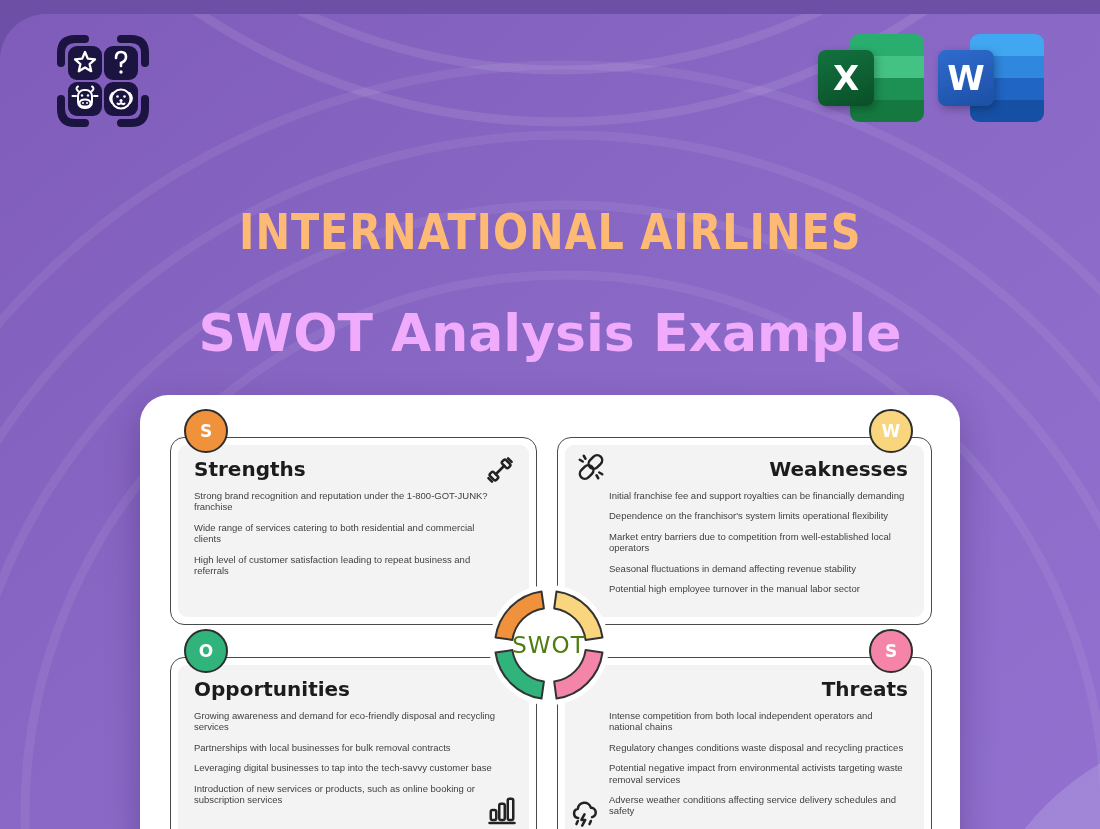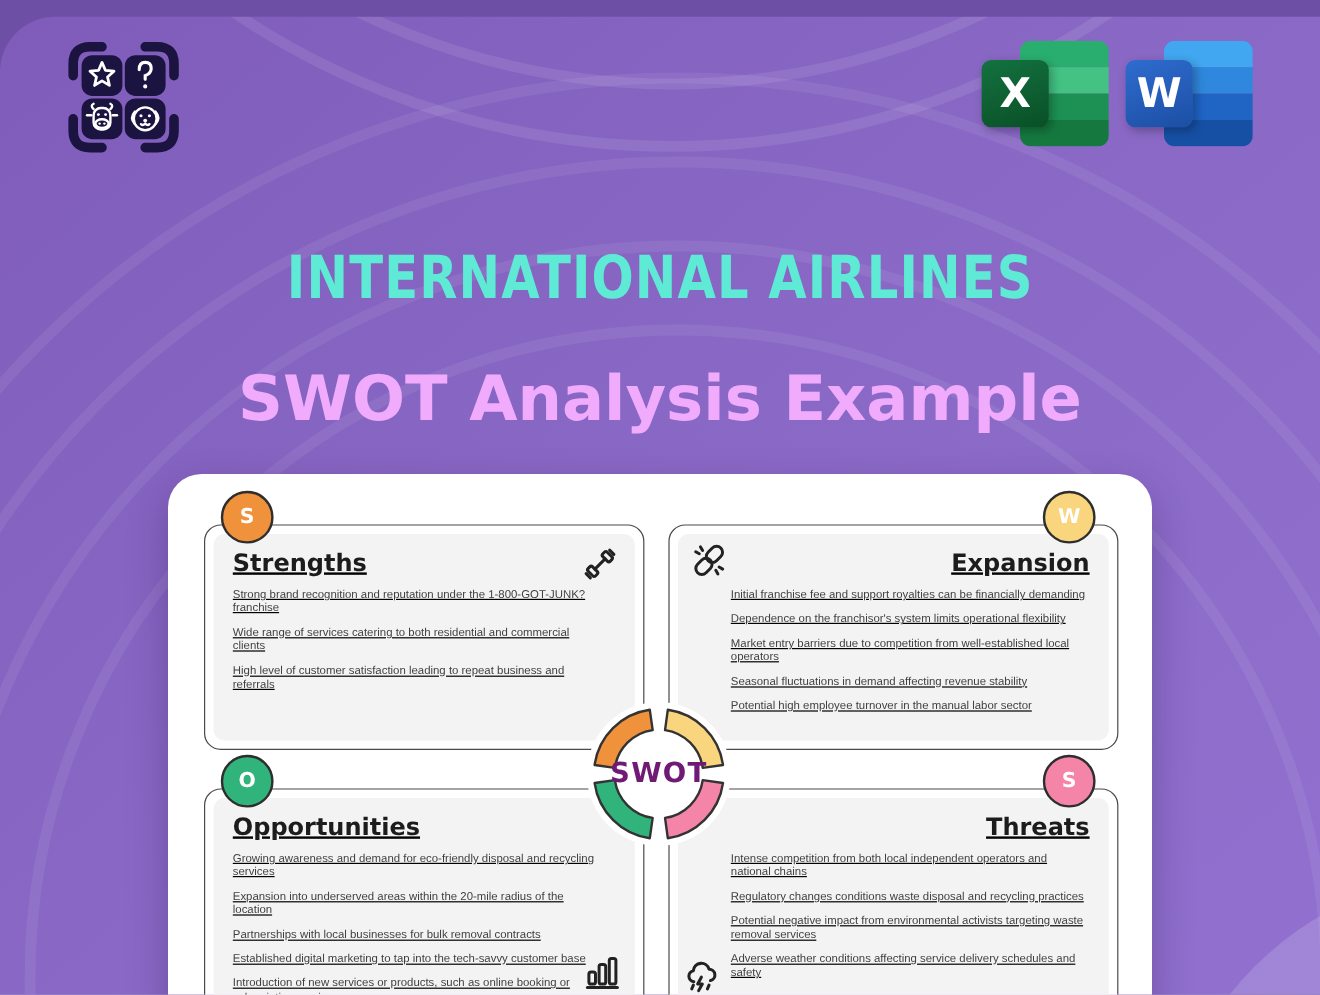--- a/index.html
+++ b/index.html
@@ -20,37 +20,37 @@
   .sheet .row{height:22px;}
   .x1{background:#2aae70;} .x2{background:#43c283;} .x3{background:#1d9154;} .x4{background:#15793f;}
   .w1{background:#41a7f0;} .w2{background:#2f88dd;} .w3{background:#2064c4;} .w4{background:#1650a5;}
   .front{position:absolute;left:0;top:16px;width:56px;height:56px;border-radius:8px;display:flex;
          align-items:center;justify-content:center;color:#fff;font-weight:bold;font-size:34px;
          font-family:"DejaVu Sans","Liberation Sans",sans-serif;box-shadow:2px 3px 8px rgba(0,0,0,.28);}
   .front-excel{background:linear-gradient(160deg,#137240,#0a4f27);}
   .front-word{background:linear-gradient(160deg,#2f6ccf,#1c4fa4);}
 
   
-  .title1{position:absolute;left:0;right:0;top:205px;text-align:center;color:#5eead4;
+  .title1{position:absolute;left:0;right:0;top:205px;text-align:center;color:#fdba74;
           font-family:"DejaVu Sans","Liberation Sans",sans-serif;font-weight:800;font-size:45px;letter-spacing:1px;}
   .title1 span{display:inline-block;transform:scale(.92,1.1);}
   .title2{position:absolute;left:0;right:0;top:303px;text-align:center;color:#f0abfc;
           font-family:"DejaVu Sans","Liberation Sans",sans-serif;font-weight:800;font-size:52px;}
 
   
   .card{position:absolute;left:140px;top:395px;width:820px;height:480px;background:#fff;
         border-radius:28px;box-shadow:0 14px 34px rgba(28,12,60,.28);}
 
   .panel{position:absolute;border:1.5px solid #4a4a4a;border-radius:14px;background:#fff;}
   .panel-s{left:30px;top:42px;width:365px;height:186px;}
   .panel-w{left:417px;top:42px;width:373px;height:186px;}
   .panel-o{left:30px;top:262px;width:365px;height:218px;}
   .panel-t{left:417px;top:262px;width:373px;height:218px;}
   .panel-inner{position:absolute;left:7px;right:7px;top:7px;bottom:7px;background:#f4f3f4;
-               border-radius:9px;padding:12px 16px;box-sizing:border-box;overflow:hidden;text-decoration:underline;}
+               border-radius:9px;padding:12px 16px;box-sizing:border-box;overflow:hidden;}
   .panel-inner.indent{padding-left:44px;}
   .panel h2{margin:0 0 9px 0;font-size:20px;font-weight:800;color:#1c1c1c;
             font-family:"DejaVu Sans","Liberation Sans",sans-serif;}
   .panel h2.right{text-align:right;}
   .panel p{margin:0 0 9px 0;font-size:9.5px;line-height:1.2;color:#3f3f3f;max-width:308px;}
 
   .badge{position:absolute;width:44px;height:44px;border-radius:50%;border:2.5px solid #2e2e2e;
          display:flex;align-items:center;justify-content:center;color:#fff;font-weight:800;
          font-size:17px;box-sizing:border-box;z-index:4;font-family:"DejaVu Sans","Liberation Sans",sans-serif;}
   .badge-s{left:13px;top:-29px;background:#F0913C;}
@@ -59,22 +59,22 @@
   .badge-t{right:18px;top:-29px;background:#F584A9;}
 
   .corner-icon{position:absolute;}
   .icon-dumbbell{right:14px;top:10px;}
   .icon-chain{left:11px;top:7px;}
   .icon-bars{right:12px;top:130px;}
   .icon-storm{left:4px;top:134px;}
 
   .donut-wrap{position:absolute;left:349px;top:190px;width:120px;height:120px;z-index:5;}
   .donut-label{position:absolute;left:349px;top:190px;width:120px;height:120px;z-index:6;
-               display:flex;align-items:center;justify-content:center;font-weight:700;font-size:23px;
-               letter-spacing:1px;color:#701a75;font-family:"DejaVu Sans","Liberation Sans",sans-serif;}
+               display:flex;align-items:center;justify-content:center;font-weight:400;font-size:23px;
+               letter-spacing:1px;color:#4d7c0f;font-family:"DejaVu Sans","Liberation Sans",sans-serif;}
 </style>
 </head>
 <body>
 
 <div class="stage">
 
   <div class="bg-main">
     <svg class="bg-rings" viewBox="0 0 1100 829">
       <circle cx="565" cy="815" r="540" fill="none" stroke="rgba(255,255,255,0.07)" stroke-width="9"></circle>
       <circle cx="565" cy="815" r="610" fill="none" stroke="rgba(255,255,255,0.07)" stroke-width="9"></circle>
@@ -178,21 +178,21 @@
     <div class="panel panel-w">
       <div class="badge badge-w">W</div>
       <div class="panel-inner indent">
         <svg class="corner-icon icon-chain" width="30" height="30" viewBox="0 0 24 24">
           <g fill="none" stroke="#222" stroke-width="2" stroke-linecap="round" stroke-linejoin="round">
             <rect x="11.5" y="2" width="8" height="12" rx="4" transform="rotate(45 15.5 8)"></rect>
             <rect x="4.5" y="10" width="8" height="12" rx="4" transform="rotate(45 8.5 16)"></rect>
             <path d="M3,6.2 L5.4,7.6 M6.2,3 L7.6,5.4 M18.6,16.4 L21,17.8 M16.4,18.6 L17.8,21"></path>
           </g>
         </svg>
-        <h2 class="right">Expansion</h2>
+        <h2 class="right">Weaknesses</h2>
         <p>Initial franchise fee and support royalties can be financially demanding</p>
         <p>Dependence on the franchisor's system limits operational flexibility</p>
         <p>Market entry barriers due to competition from well-established local operators</p>
         <p>Seasonal fluctuations in demand affecting revenue stability</p>
         <p>Potential high employee turnover in the manual labor sector</p>
       </div>
     </div>
 
     <div class="panel panel-o">
       <div class="badge badge-o">O</div>
@@ -200,23 +200,22 @@
         <svg class="corner-icon icon-bars" width="30" height="30" viewBox="0 0 24 24">
           <g fill="none" stroke="#222" stroke-width="2" stroke-linecap="round" stroke-linejoin="round">
             <rect x="3" y="12" width="4.4" height="8" rx="1.4"></rect>
             <rect x="9.8" y="7" width="4.4" height="13" rx="1.4"></rect>
             <rect x="16.6" y="3" width="4.4" height="17" rx="1.4"></rect>
             <line x1="2" y1="22.3" x2="22" y2="22.3"></line>
           </g>
         </svg>
         <h2>Opportunities</h2>
         <p>Growing awareness and demand for eco-friendly disposal and recycling services</p>
-        <p>Expansion into underserved areas within the 20-mile radius of the location</p>
         <p>Partnerships with local businesses for bulk removal contracts</p>
-        <p>Established digital marketing to tap into the tech-savvy customer base</p>
+        <p>Leveraging digital businesses to tap into the tech-savvy customer base</p>
         <p>Introduction of new services or products, such as online booking or subscription services</p>
       </div>
     </div>
 
     <div class="panel panel-t">
       <div class="badge badge-t">S</div>
       <div class="panel-inner indent">
         <svg class="corner-icon icon-storm" width="32" height="32" viewBox="0 0 24 24">
           <g fill="none" stroke="#222" stroke-width="1.9" stroke-linecap="round" stroke-linejoin="round">
             <path d="M17.3,13.6 a3.6,3.6 0 0 0 -0.9,-7.1 A5,5 0 0 0 6.6,7.4 a3.5,3.5 0 0 0 0.3,6.9"></path>

